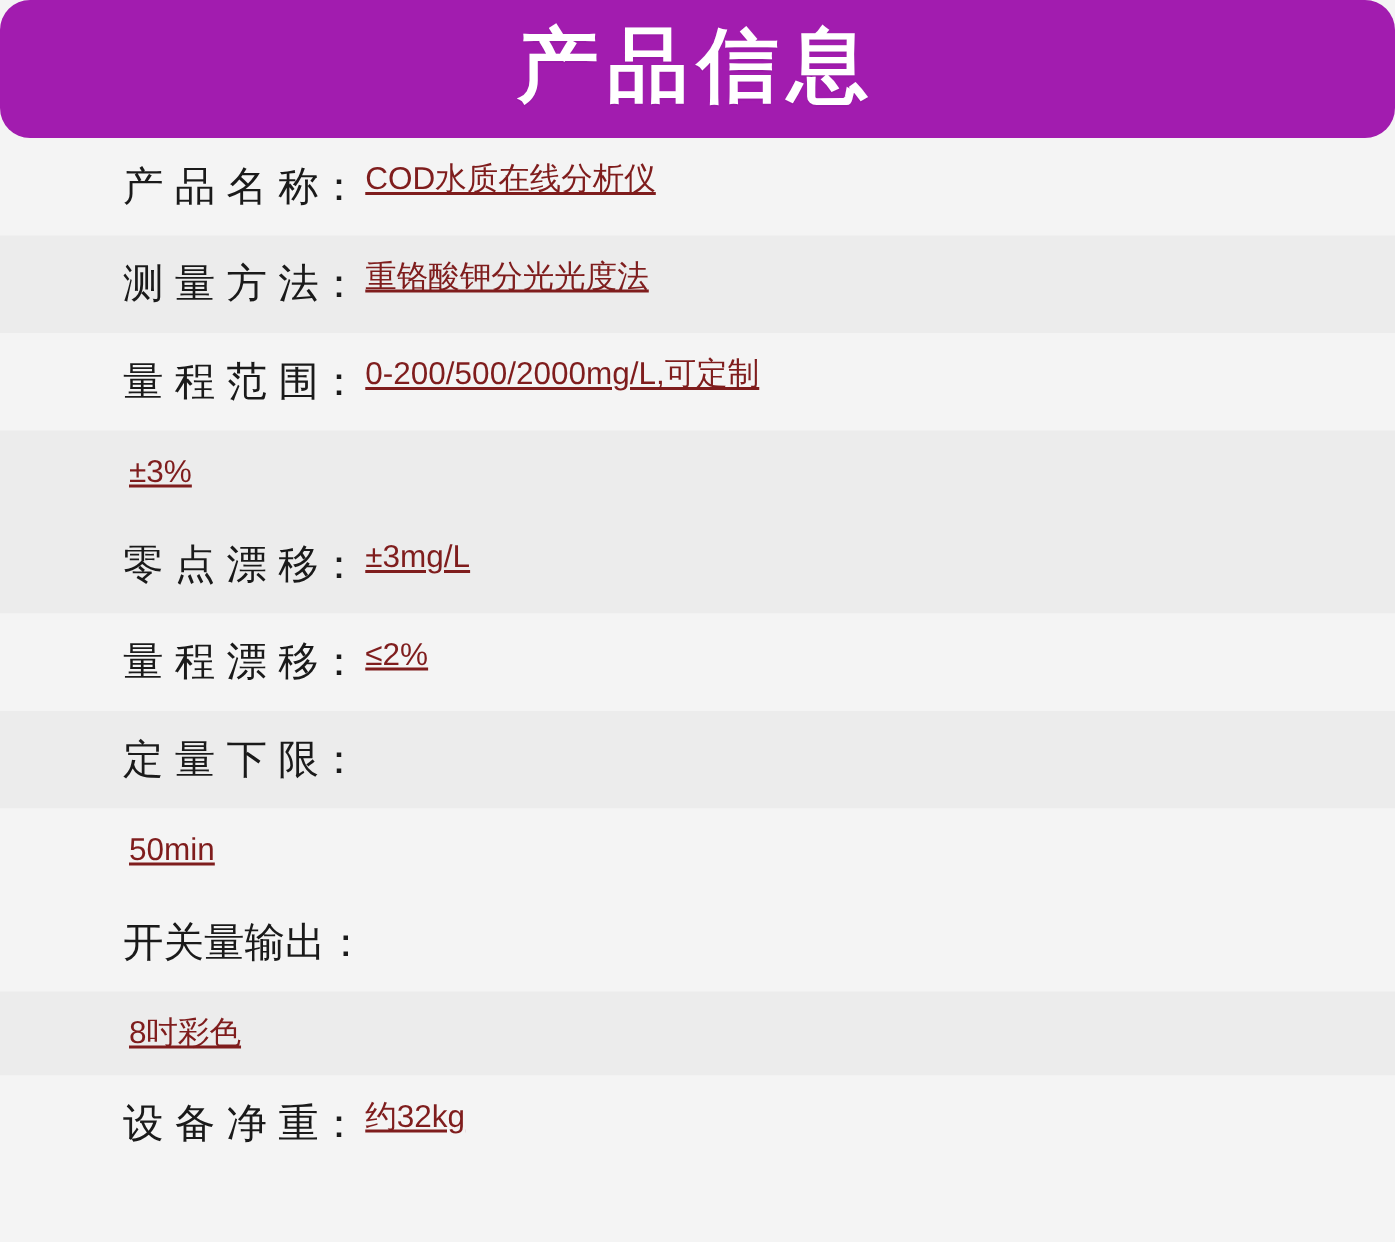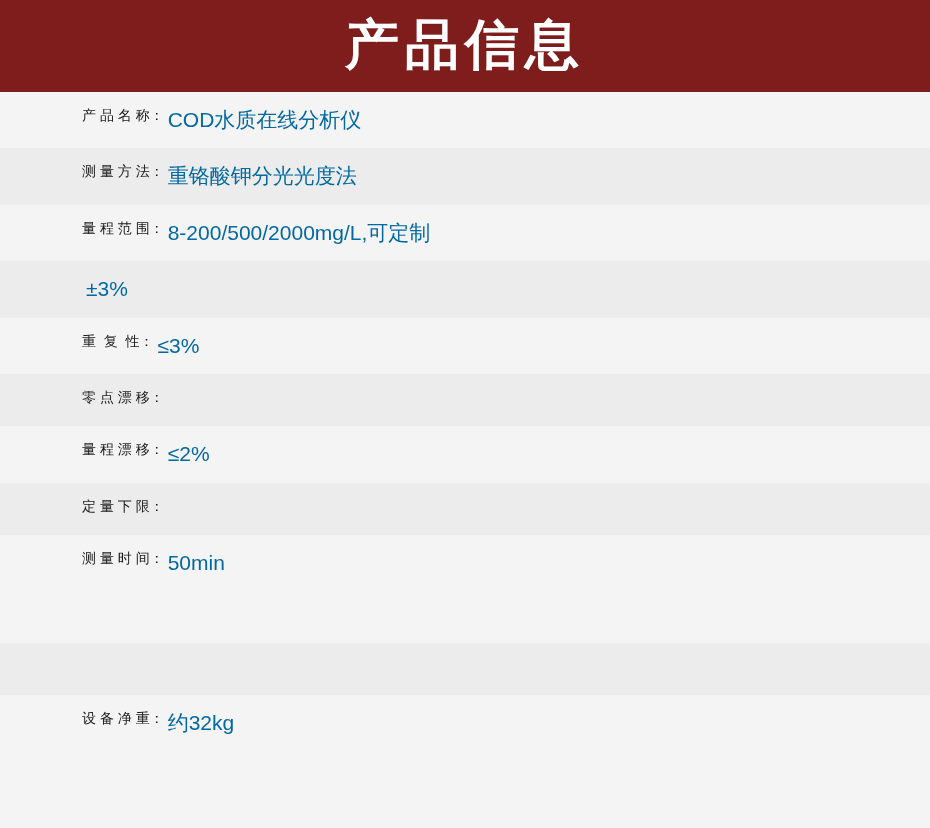--- a/index.html
+++ b/index.html
@@ -16,25 +16,26 @@
   .page {
     width: 930px;
     height: 828px;
     position: relative;
     background: #f4f4f4;
     box-sizing: border-box;
   }
   .header {
     width: 100%;
     height: 92px;
-    background: #7f1d1d;
+    background: #a21caf;
     display: flex;
     align-items: center;
     justify-content: center;
     box-sizing: border-box;
+    border-radius: 20px;
   }
   .header-title {
     color: #ffffff;
     font-size: 54px;
     font-weight: bold;
     letter-spacing: 6px;
     line-height: 1;
     padding-bottom: 4px;
     text-shadow: 0 1px 0 rgba(0,0,0,0.04);
   }
@@ -49,38 +50,39 @@
     padding: 0 0 0 82px;
     min-height: 52px;
   }
   .spec-row.odd {
     background: #f4f4f4;
   }
   .spec-row.even {
     background: #ececec;
   }
   .spec-label {
-    font-size: 14px;
+    font-size: 27px;
     color: #1a1a1a;
     line-height: 1.45;
     white-space: pre;
     flex: 0 0 auto;
     padding-top: 13px;
     padding-bottom: 13px;
     text-align: center;
   }
   .spec-value {
     font-size: 21px;
-    color: #0369a1;
+    color: #7f1d1d;
     line-height: 1.45;
     flex: 1 1 auto;
     padding-top: 13px;
     padding-bottom: 13px;
     padding-left: 4px;
     white-space: pre-line;
+    text-decoration: underline;
   }
   .spec-row.tall {
     min-height: 78px;
   }
 </style>
 </head>
 <body>
 
 <div class="page">
 
@@ -95,55 +97,53 @@
       <div class="spec-value">COD水质在线分析仪</div>
     </div>
 
     <div class="spec-row even">
       <div class="spec-label">测 量 方 法：</div>
       <div class="spec-value">重铬酸钾分光光度法</div>
     </div>
 
     <div class="spec-row odd">
       <div class="spec-label">量 程 范 围：</div>
-      <div class="spec-value">8-200/500/2000mg/L,可定制</div>
+      <div class="spec-value">0-200/500/2000mg/L,可定制</div>
     </div>
 
     <div class="spec-row even">
       <div class="spec-value">±3%</div>
     </div>
 
-    <div class="spec-row odd">
-      <div class="spec-label">重  复  性：</div>
-      <div class="spec-value">≤3%</div>
-    </div>
 
     <div class="spec-row even">
       <div class="spec-label">零 点 漂 移：</div>
+      <div class="spec-value">±3mg/L</div>
     </div>
 
     <div class="spec-row odd">
       <div class="spec-label">量 程 漂 移：</div>
       <div class="spec-value">≤2%</div>
     </div>
 
     <div class="spec-row even">
       <div class="spec-label">定 量 下 限：</div>
     </div>
 
     <div class="spec-row odd">
-      <div class="spec-label">测 量 时 间：</div>
       <div class="spec-value">50min</div>
     </div>
 
 
     <div class="spec-row odd">
+      <div class="spec-label">开关量输出：</div>
     </div>
 
     <div class="spec-row even">
+      <div class="spec-value">8吋彩色</div>
     </div>
 
     <div class="spec-row odd">
       <div class="spec-label">设 备 净 重：</div>
       <div class="spec-value">约32kg</div>
     </div>
 
   </div>
 </div>
 

